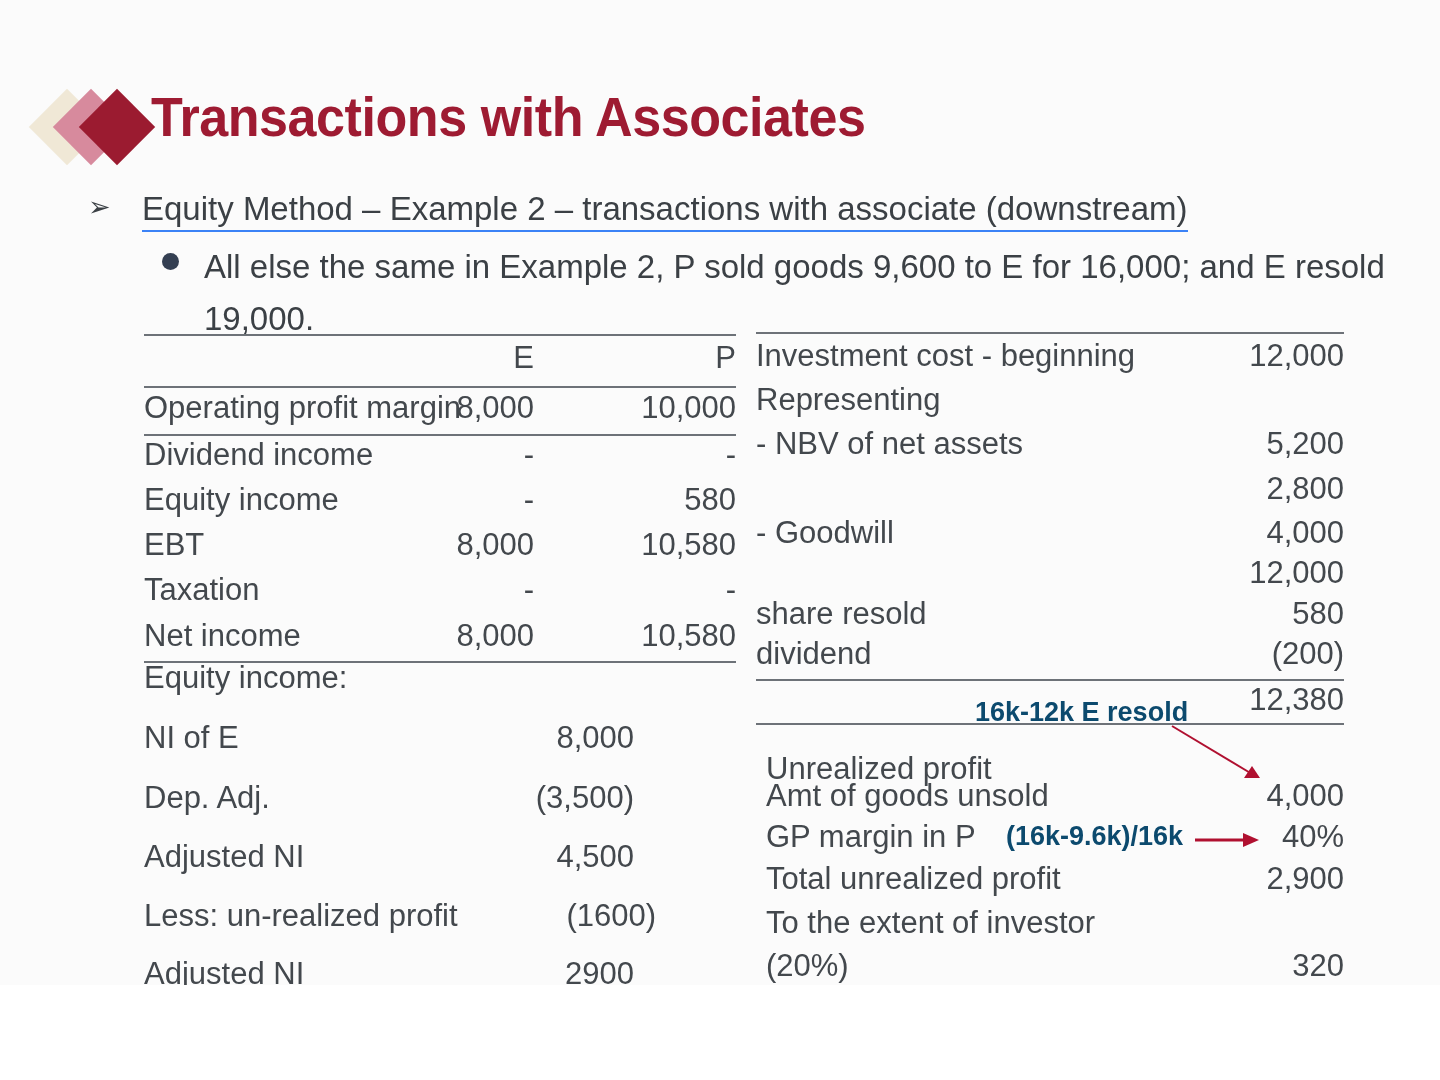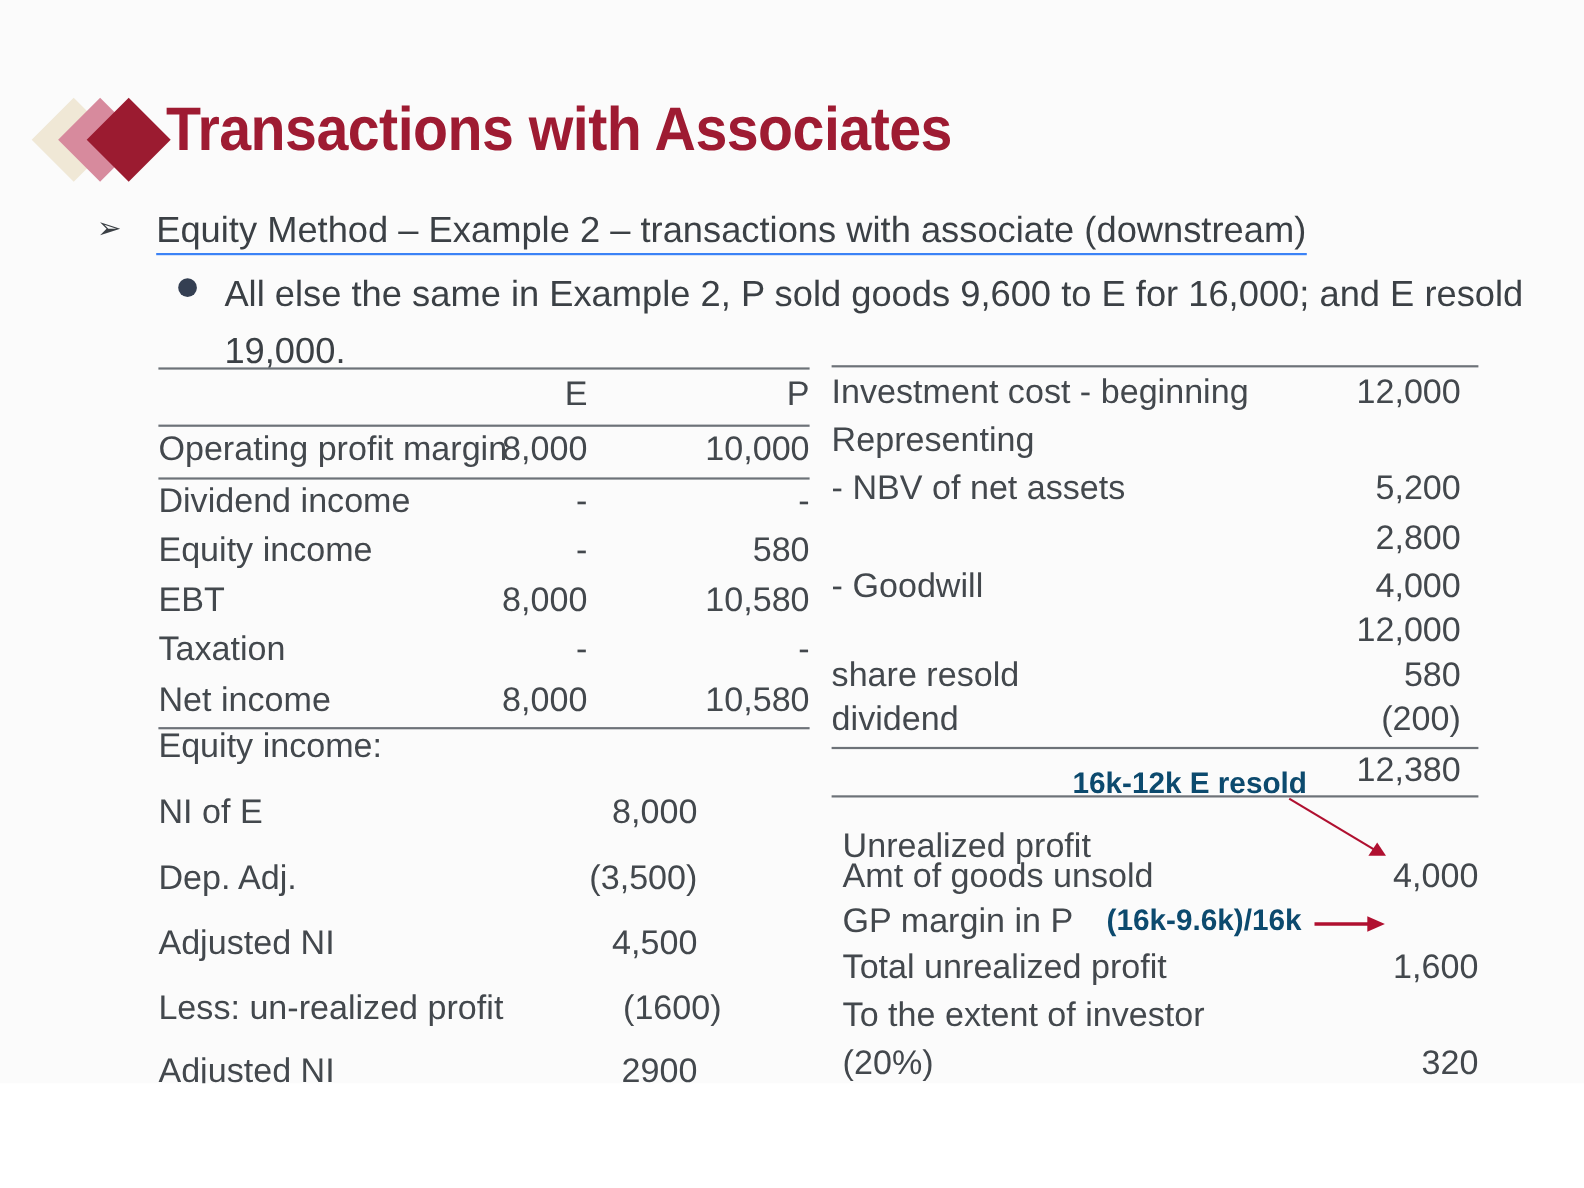--- a/index.html
+++ b/index.html
@@ -143,21 +143,21 @@
   #left-table .c2 { right: 0px;   width: 160px; }
 
   
   #left-lower { left: 144px; top: 660px; width: 592px; font-size: 31px; }
   #left-lower .row { height: 58px; }
   #left-lower .v  { position: absolute; top: 0; left: 360px; width: 130px; text-align: right; white-space: nowrap; }
   #left-lower .v.shift { left: 382px; }
 
   
   #right-table { left: 756px; top: 332px; width: 588px; }
-  #right-table .c2 { right: 16px; width: 180px; }
+  #right-table .c2 { right: 0px; width: 180px; }
 
   #right-lower { left: 766px; top: 735px; width: 578px; font-size: 31px; }
   #right-lower .row { height: 42px; }
   #right-lower .c2 { right: 0px; width: 180px; }
 
   
   .annot {
     position: absolute;
     color: #0c4a6e;
     font-weight: bold;
@@ -337,24 +337,25 @@
     <div class="row" style="top:16px;">
       <span class="lbl">Unrealized profit</span>
       <span class="c2"></span>
     </div>
     <div class="row" style="top:43px;">
       <span class="lbl">Amt of goods unsold</span>
       <span class="c2">4,000</span>
     </div>
     <div class="row" style="top:84px;">
       <span class="lbl">GP margin in P</span>
+      <span class="c2">40%</span>
     </div>
     <div class="row" style="top:126px;">
       <span class="lbl">Total unrealized profit</span>
-      <span class="c2">1,600</span>
+      <span class="c2">2,900</span>
     </div>
     <div class="row" style="top:170px;">
       <span class="lbl">To the extent of investor</span>
       <span class="c2"></span>
     </div>
     <div class="row" style="top:213px;">
       <span class="lbl">(20%)</span>
       <span class="c2">320</span>
     </div>
   </div>

